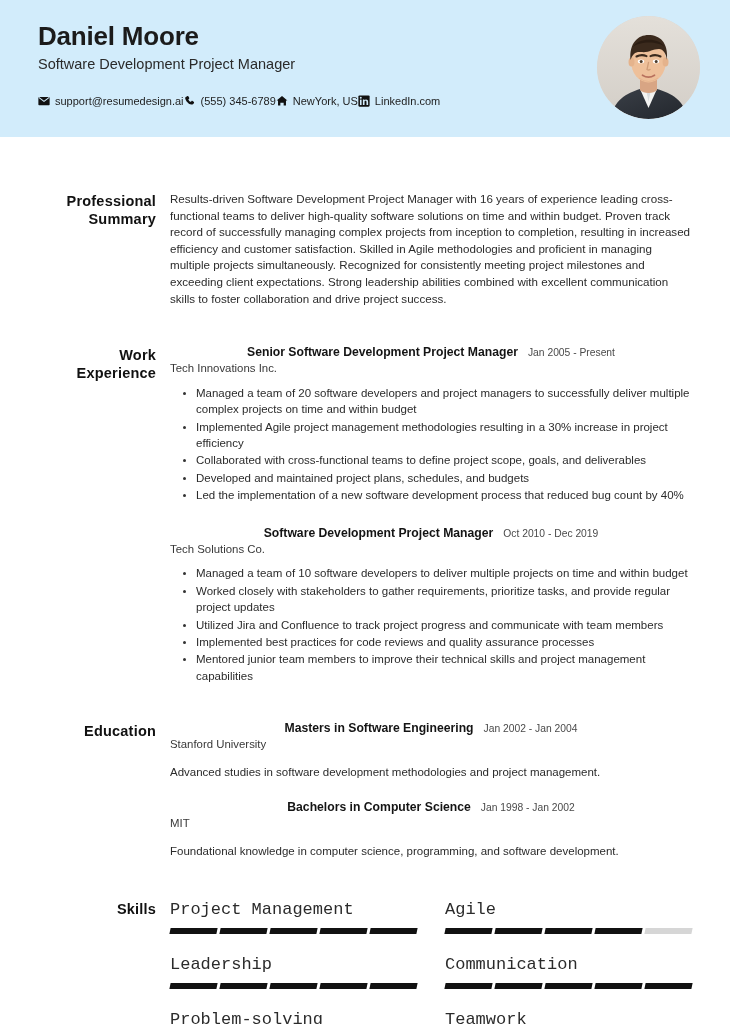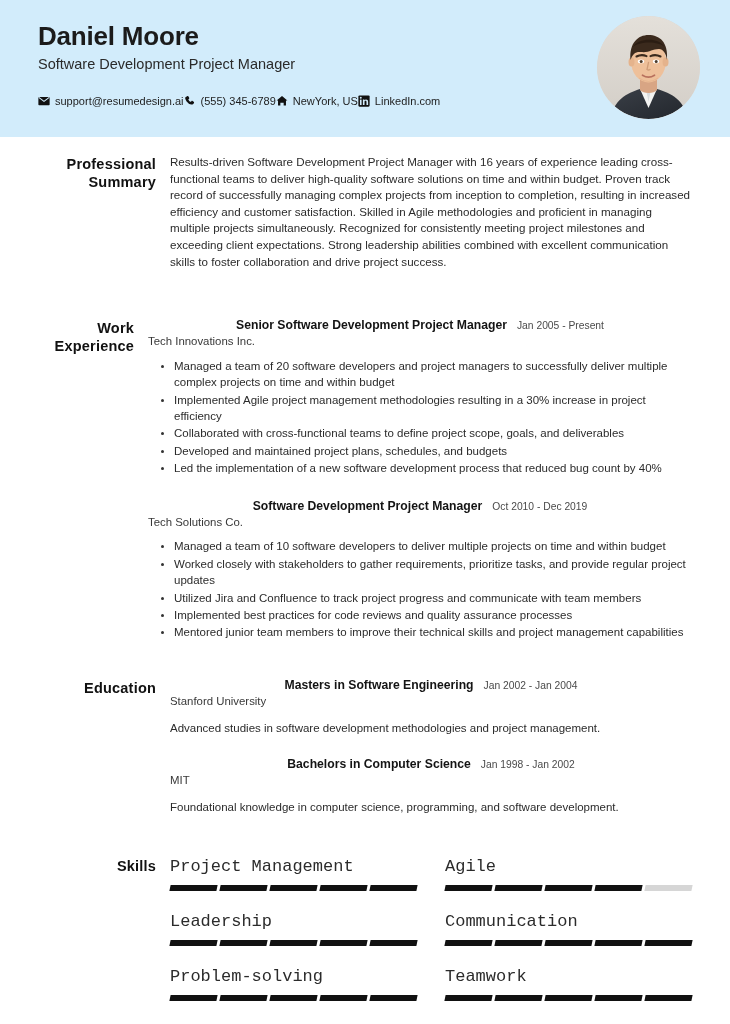--- a/index.html
+++ b/index.html
@@ -91,30 +91,30 @@
     color: #111;
     line-height: 1.22;
     letter-spacing: 0.2px;
   }
   .sec-content {
     flex: 1 1 auto;
     min-width: 0;
   }
 
   
-  #summary-section { margin-top: 17px; }
+  #summary-section { margin-top: 54px; }
   .summary-text {
     font-size: 11.6px;
     line-height: 16.6px;
     color: #2b2b2b;
     text-align: left;
   }
 
   
-  #work-section { margin-top: 48px; padding-left: 16px; }
+  #work-section { margin-top: 38px; }
   .entry { margin-bottom: 0; }
   .entry + .entry { margin-top: 22px; }
   .entry-head {
     display: flex;
     align-items: baseline;
     justify-content: center;
     gap: 10px;
   }
   .entry-role {
     font-size: 12.2px;

